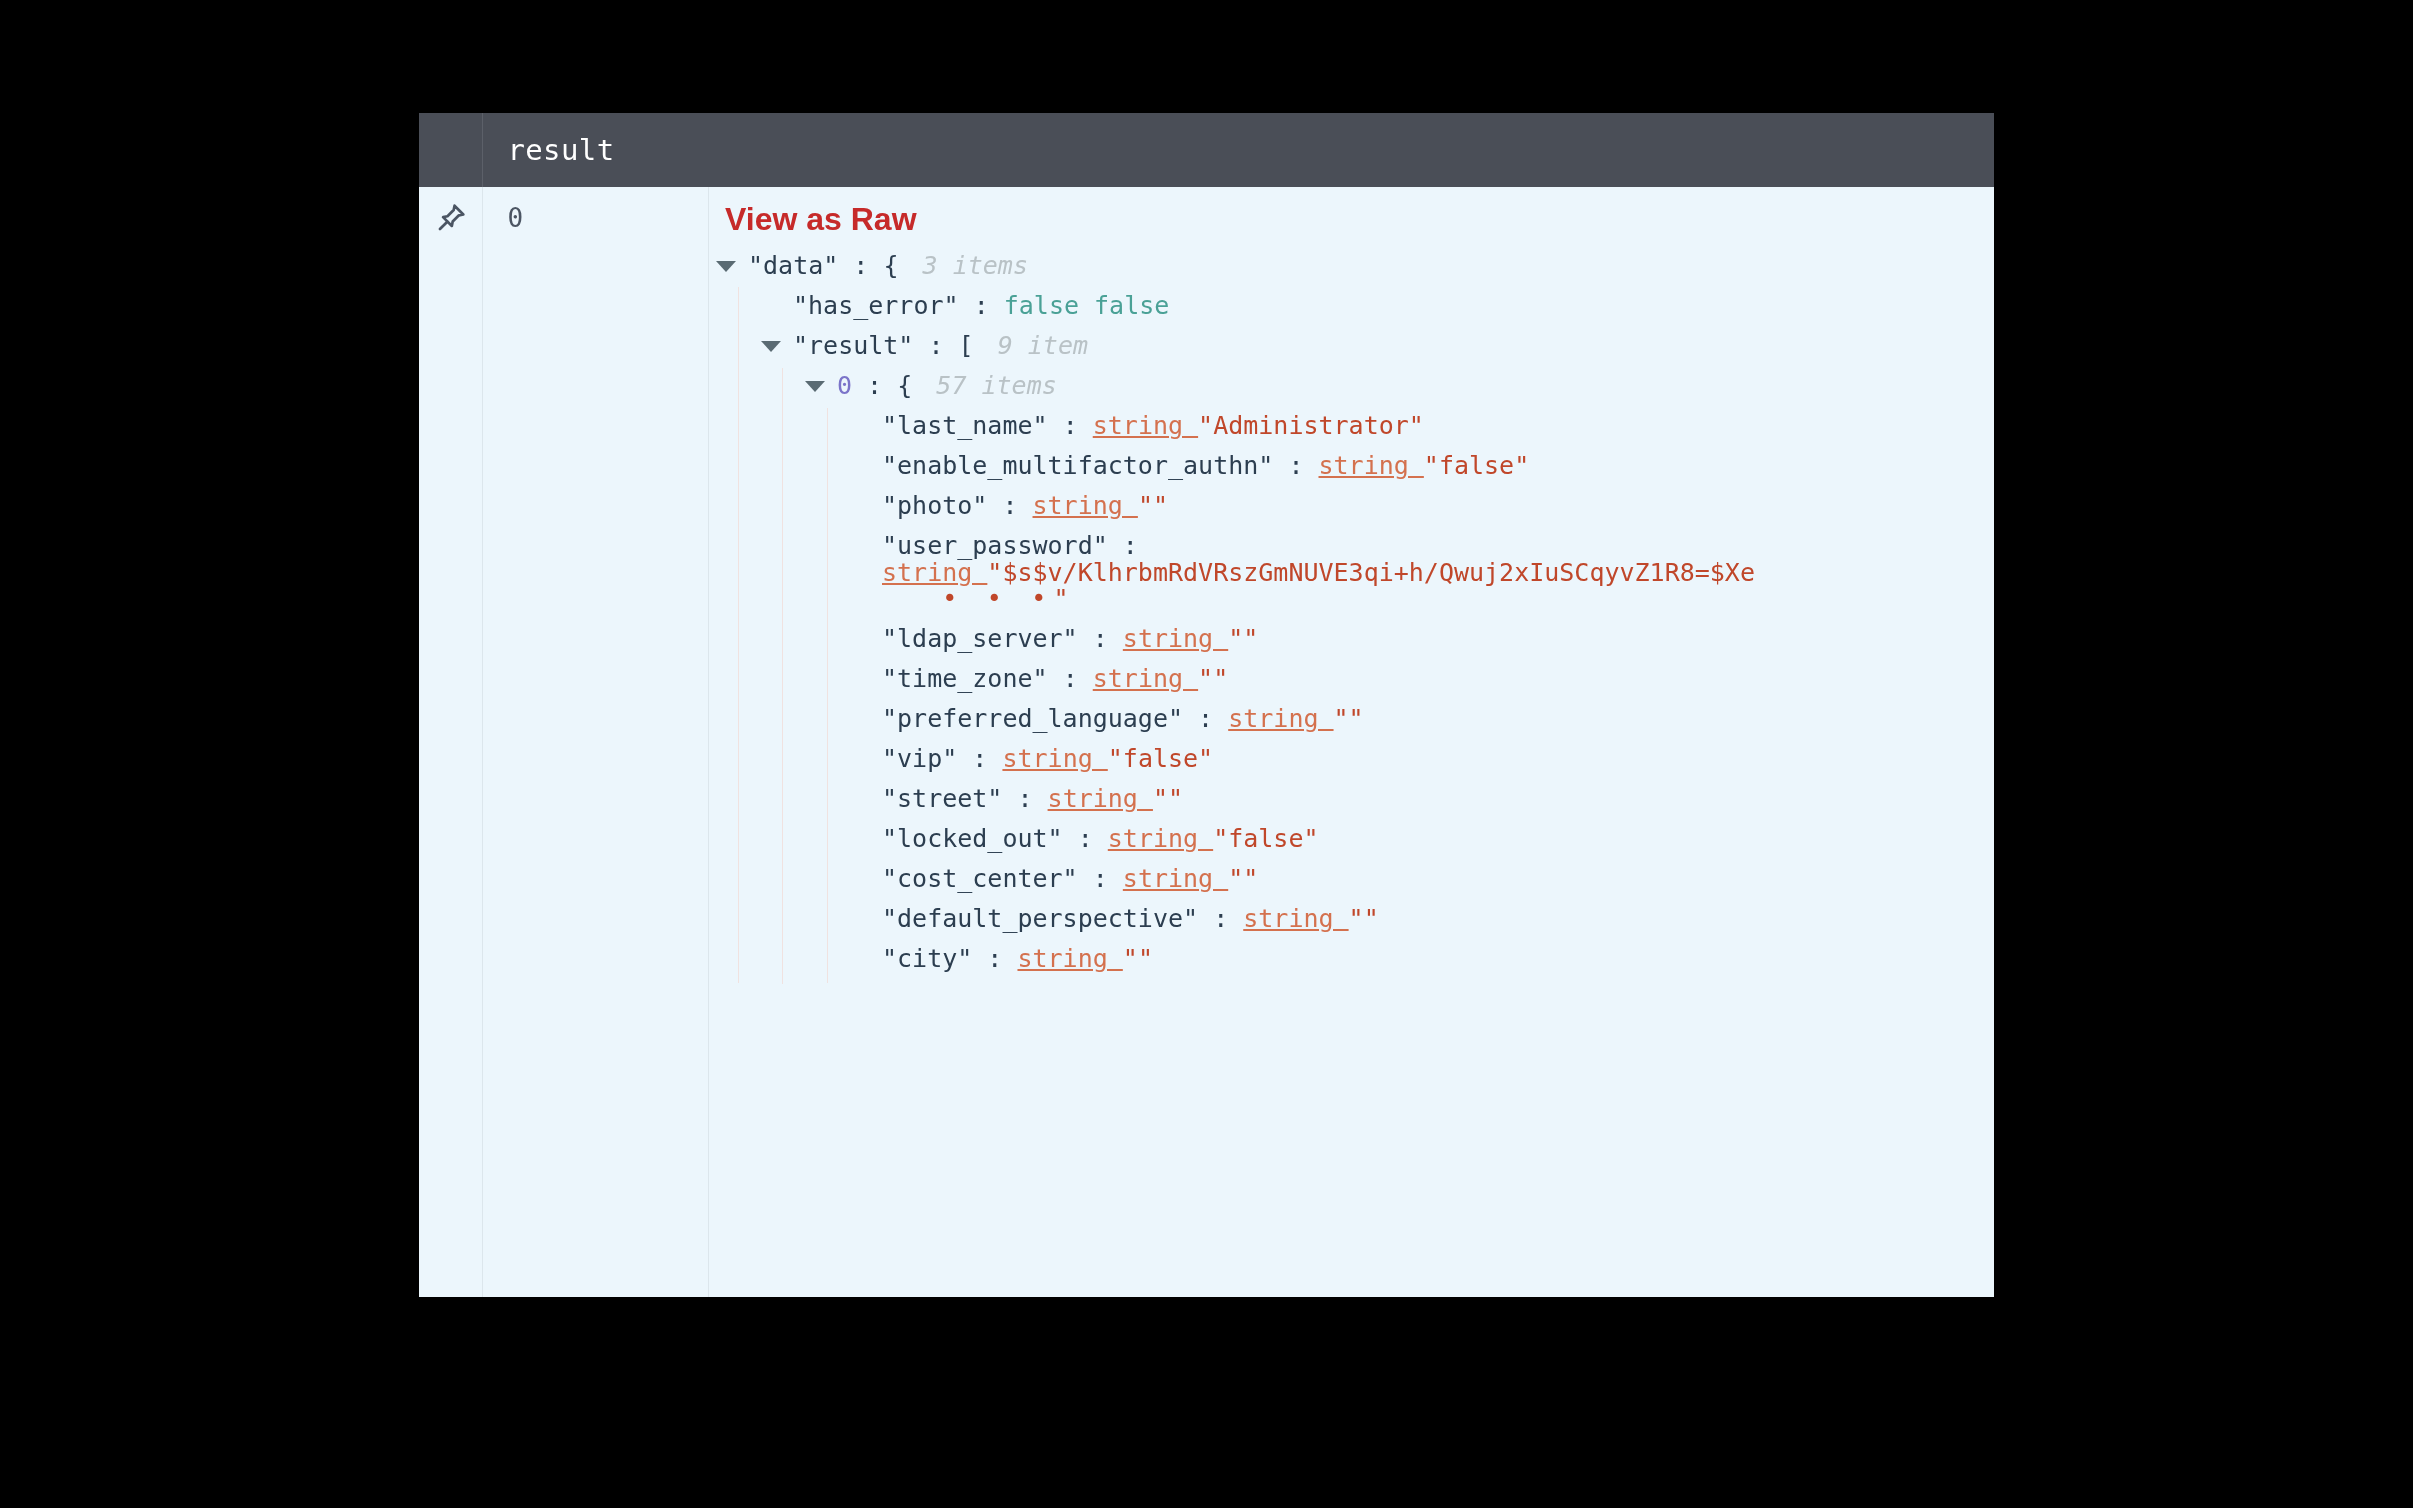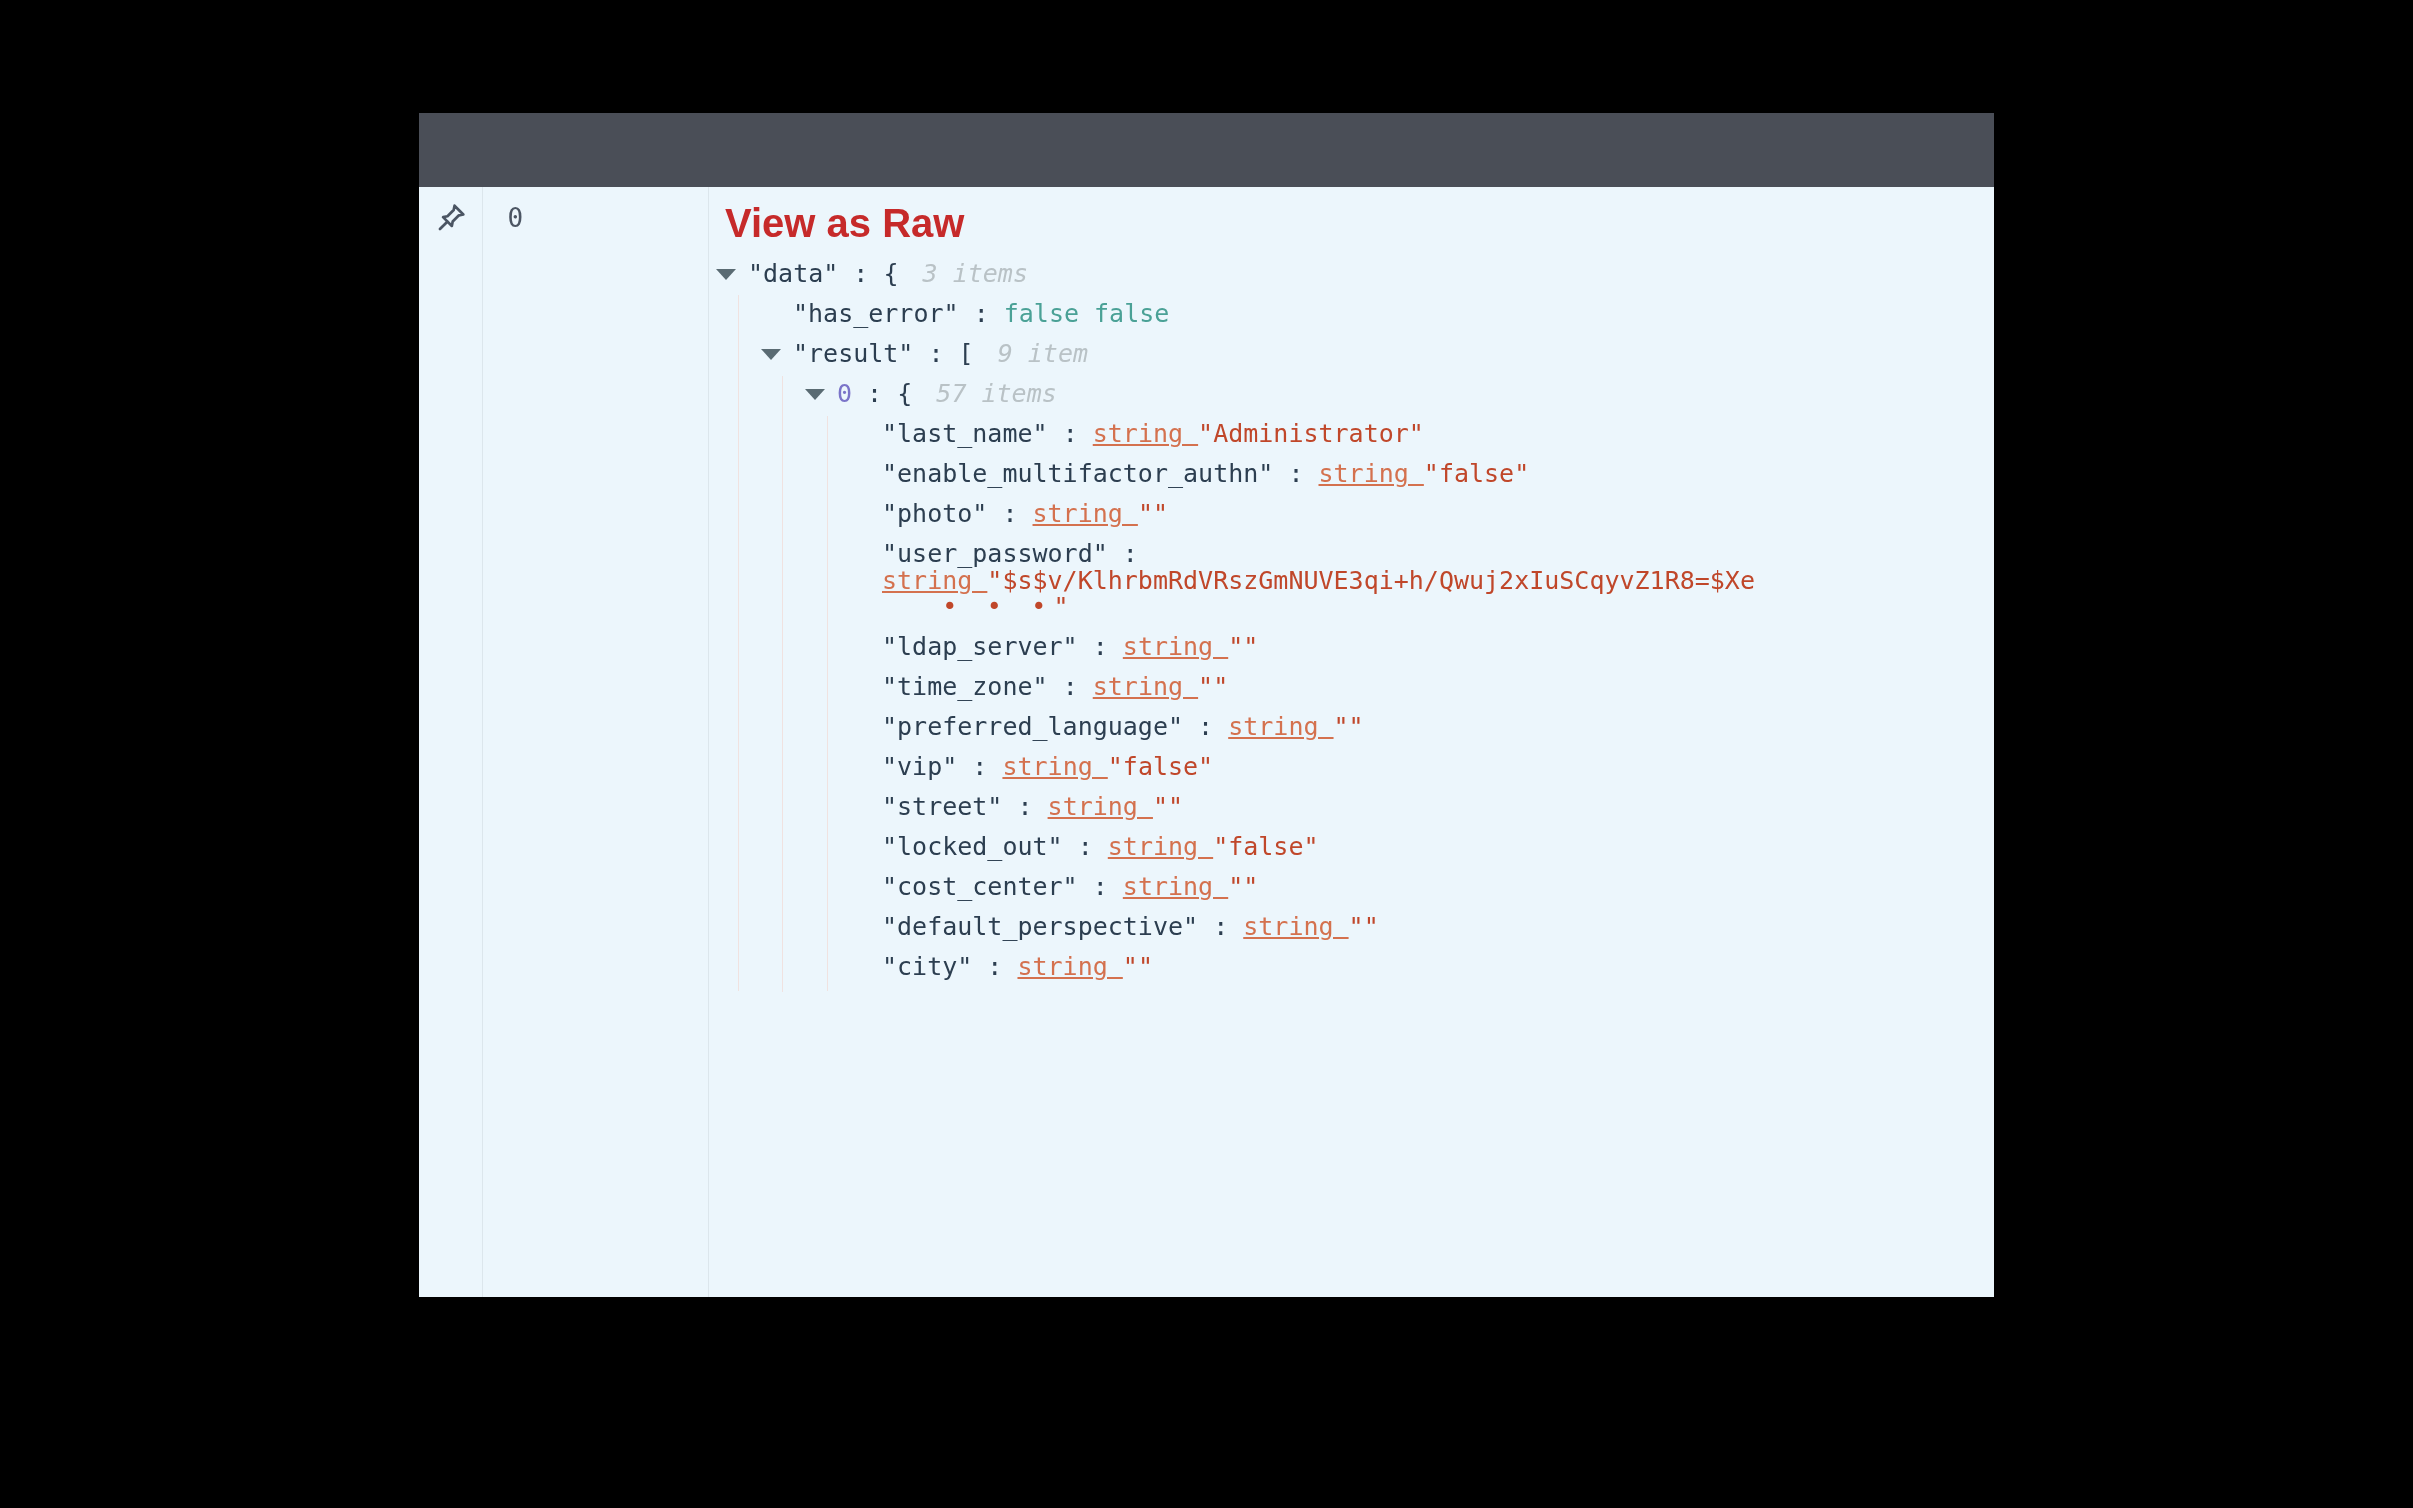--- a/index.html
+++ b/index.html
@@ -85,21 +85,21 @@
     padding-top: 7.2px;
   }
 
   
   .pin-icon { display:block; width: 34px; height: 34px; }
 
   
   .view-raw {
     font-family: "Liberation Sans", sans-serif;
     font-weight: bold;
-    font-size: 40px;
+    font-size: 32px;
     color: #c62a2a;
     margin: 7.2px 0 8.6px 0;
     cursor: pointer;
     display: inline-block;
   }
 
   
   .json-tree {
     font-family: "DejaVu Sans Mono", monospace;
     font-size: 25px;
@@ -147,20 +147,21 @@
 </style>
 </head>
 <body>
 
 <div id="stage">
 
   <div class="panel">
 
     <div class="table-header">
       <div class="th th-pin"></div>
+      <div class="th th-result">result</div>
     </div>
 
     <div class="table-body">
 
       <div class="td td-pin">
         <svg class="pin-icon" viewBox="0 0 24 24" fill="none" stroke="#4b5563" stroke-width="1.9" stroke-linecap="round" stroke-linejoin="round">
           <path d="M14.5 3.3 L20.7 9.5 L17.6 10.1 L13.2 14.5 L12.6 17.6 L6.4 11.4 L9.5 10.8 L13.9 6.4 Z"></path>
           <line x1="9.4" y1="14.6" x2="4.2" y2="19.8"></line>
         </svg>
       </div>

